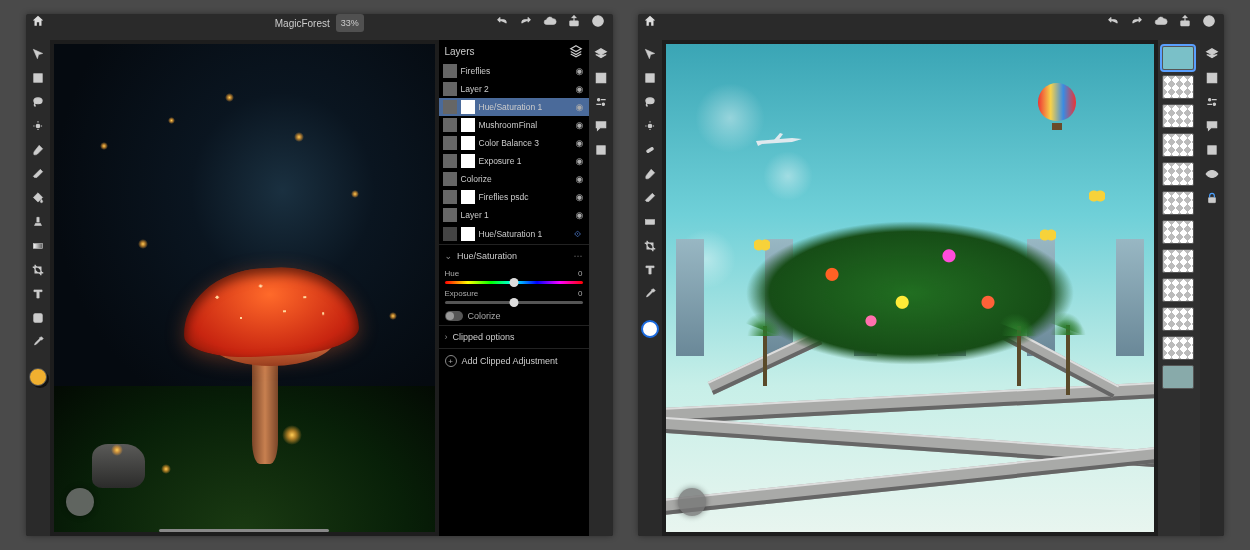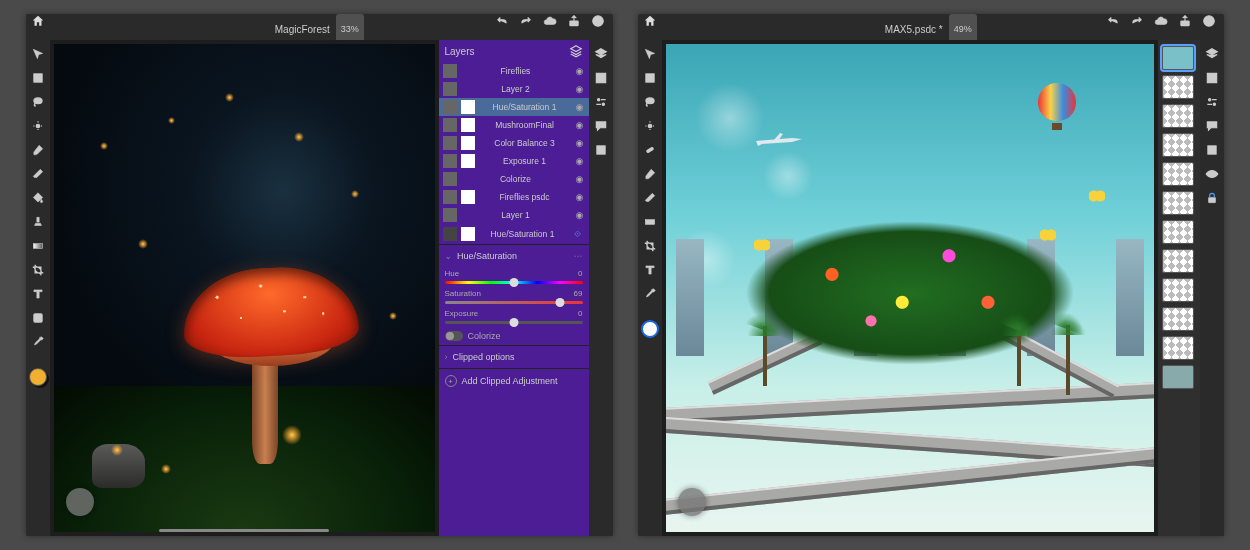--- a/index.html
+++ b/index.html
@@ -2,44 +2,44 @@
 <html><head>
 <meta charset="utf-8">
 <style>
   * { box-sizing: border-box; margin: 0; padding: 0; font-family: -apple-system, "Segoe UI", sans-serif; }
   body { background: #4a4a4a; width: 1250px; height: 550px; display: flex; gap: 25px; padding: 14px 26px; }
   .app { background: #2a2a2a; flex: 1; position: relative; border-radius: 2px; overflow: hidden; display: flex; flex-direction: column; box-shadow: 0 0 6px rgba(0,0,0,0.4); }
   .header { height: 26px; display: flex; align-items: flex-start; color: #ccc; font-size: 10px; position: relative; }
   .home { width: 24px; display:flex; align-items:center; justify-content:center; }
   .home svg { width: 14px; height: 14px; fill: #ddd; }
   .title-block { position:absolute; left:0; right:0; display:flex; justify-content:center; align-items:center; gap:6px; pointer-events:none; }
-  .zoom-badge { background:#505050; padding:10px 5px; border-radius:3px; font-size:9px; }
+  .zoom-badge { background:#505050; padding:4px 5px; border-radius:3px; font-size:9px; }
   .header-right { margin-left:auto; display:flex; gap:10px; padding-right:8px; align-items:center; }
   .header-right .ic, .ic { width:14px; height:14px; display:flex; align-items:center; justify-content:center; }
   .ic svg { width:14px; height:14px; fill:#ccc; stroke:#ccc; }
   .body { flex:1; display:flex; min-height:0; }
   .toolbar { width:24px; background:#2a2a2a; display:flex; flex-direction:column; align-items:center; gap:8px; padding-top:6px; }
   .tool { width:16px; height:16px; display:flex; align-items:center; justify-content:center; cursor:pointer; }
   .tool svg { width:14px; height:14px; fill:#ccc; stroke:#ccc; }
   .color-chip { width:18px; height:18px; border-radius:50%; border:1.5px solid #888; margin-top:10px; }
   .canvas-wrap { flex:1; background:#1d1d1d; position:relative; display:flex; align-items:center; justify-content:center; padding:4px; }
   .canvas { background:#000; width:100%; height:100%; position:relative; overflow:hidden; }
   .canvas.sq { width:auto; aspect-ratio:1/1; max-height:100%; margin:auto; }
   .soft-circle { position:absolute; bottom:20px; left:16px; width:28px; height:28px; border-radius:50%; background:#777; opacity:0.8; box-shadow:0 0 6px #0008; }
   .home-bar { position:absolute; bottom:4px; left:50%; transform:translateX(-50%); width:170px; height:3px; border-radius:3px; background:#888; }
 
   
-  .sidepanel { width:150px; background:#4c1d95; display:flex; flex-direction:column; font-size:9px; color:#ccc; overflow-y:auto; }
+  .sidepanel { width:150px; background:#000000; display:flex; flex-direction:column; font-size:9px; color:#ccc; overflow-y:auto; }
   .sidepanel::-webkit-scrollbar { width:0; }
   .sp-head { display:flex; align-items:center; justify-content:space-between; padding:4px 6px; font-size:10px; }
   .layer-row { display:flex; align-items:center; gap:4px; padding:2px 4px; height:18px; }
   .layer-row.sel { background:#4a6a9a; }
   .layer-thumb { width:14px; height:14px; background:#666; flex:none; }
   .layer-mask  { width:14px; height:14px; background:#fff; flex:none; }
-  .layer-name { flex:1; overflow:hidden; white-space:nowrap; text-overflow:ellipsis; font-size:8.5px;text-align:center; }
+  .layer-name { flex:1; overflow:hidden; white-space:nowrap; text-overflow:ellipsis; font-size:8.5px; }
   .eye { width:10px; text-align:center; font-size:9px; color:#aaa; }
   .sp-sub { padding:5px 6px; font-size:10px; border-top:1px solid #222; margin-top:2px; }
   .slider-row { padding:2px 6px; }
   .slider-row .lab { display:flex; justify-content:space-between; font-size:8px; color:#aaa; }
   .slider { height:3px; background:#555; margin:3px 0 1px; position:relative; border-radius:2px; }
   .slider.hue { background:linear-gradient(90deg,#f00,#ff0,#0f0,#0ff,#00f,#f0f,#f00); }
   .slider.sat { background:linear-gradient(90deg,#888,#e33); }
   .slider .knob { position:absolute; top:-3px; width:9px; height:9px; border-radius:50%; background:#ddd; transform:translateX(-50%); cursor:pointer; }
   .toggle-row { display:flex; align-items:center; gap:5px; padding:4px 6px; font-size:9px; color:#aaa; }
   .switch { width:18px; height:10px; border-radius:5px; background:#555; position:relative; }
@@ -321,29 +321,20 @@
         <div class="lab">
             <span>Hue</span>
             <span>0</span>
           </div>
         <div class="slider hue">
             <div class="knob" style="left:50%"></div>
           </div>
       </div>
       <div class="slider-row">
         <div class="lab">
-            <span>Saturation</span>
-            <span>69</span>
-          </div>
-        <div class="slider sat">
-            <div class="knob" style="left:84%"></div>
-          </div>
-      </div>
-      <div class="slider-row">
-        <div class="lab">
             <span>Exposure</span>
             <span>0</span>
           </div>
         <div class="slider">
             <div class="knob" style="left:50%"></div>
           </div>
       </div>
 
       <div class="toggle-row">
         <div class="switch"></div>
@@ -393,24 +384,20 @@
     </div>
   </div>
 </div>
 
 <div class="app">
   <div class="header">
     <div class="home">
       <svg viewBox="0 0 24 24">
           <path d="M12 3l9 8h-3v9h-4v-6H10v6H6v-9H3z"></path>
         </svg>
-    </div>
-    <div class="title-block">
-      <span>MAX5.psdc *</span>
-      <span class="zoom-badge">49%</span>
     </div>
     <div class="header-right">
       <span class="ic">
           <svg viewBox="0 0 24 24" fill="none" stroke-width="2">
             <path d="M9 14l-4-4 4-4"></path>
             <path d="M5 10h9a5 5 0 015 5v1"></path>
           </svg>
         </span>
       <span class="ic">
           <svg viewBox="0 0 24 24" fill="none" stroke-width="2">

